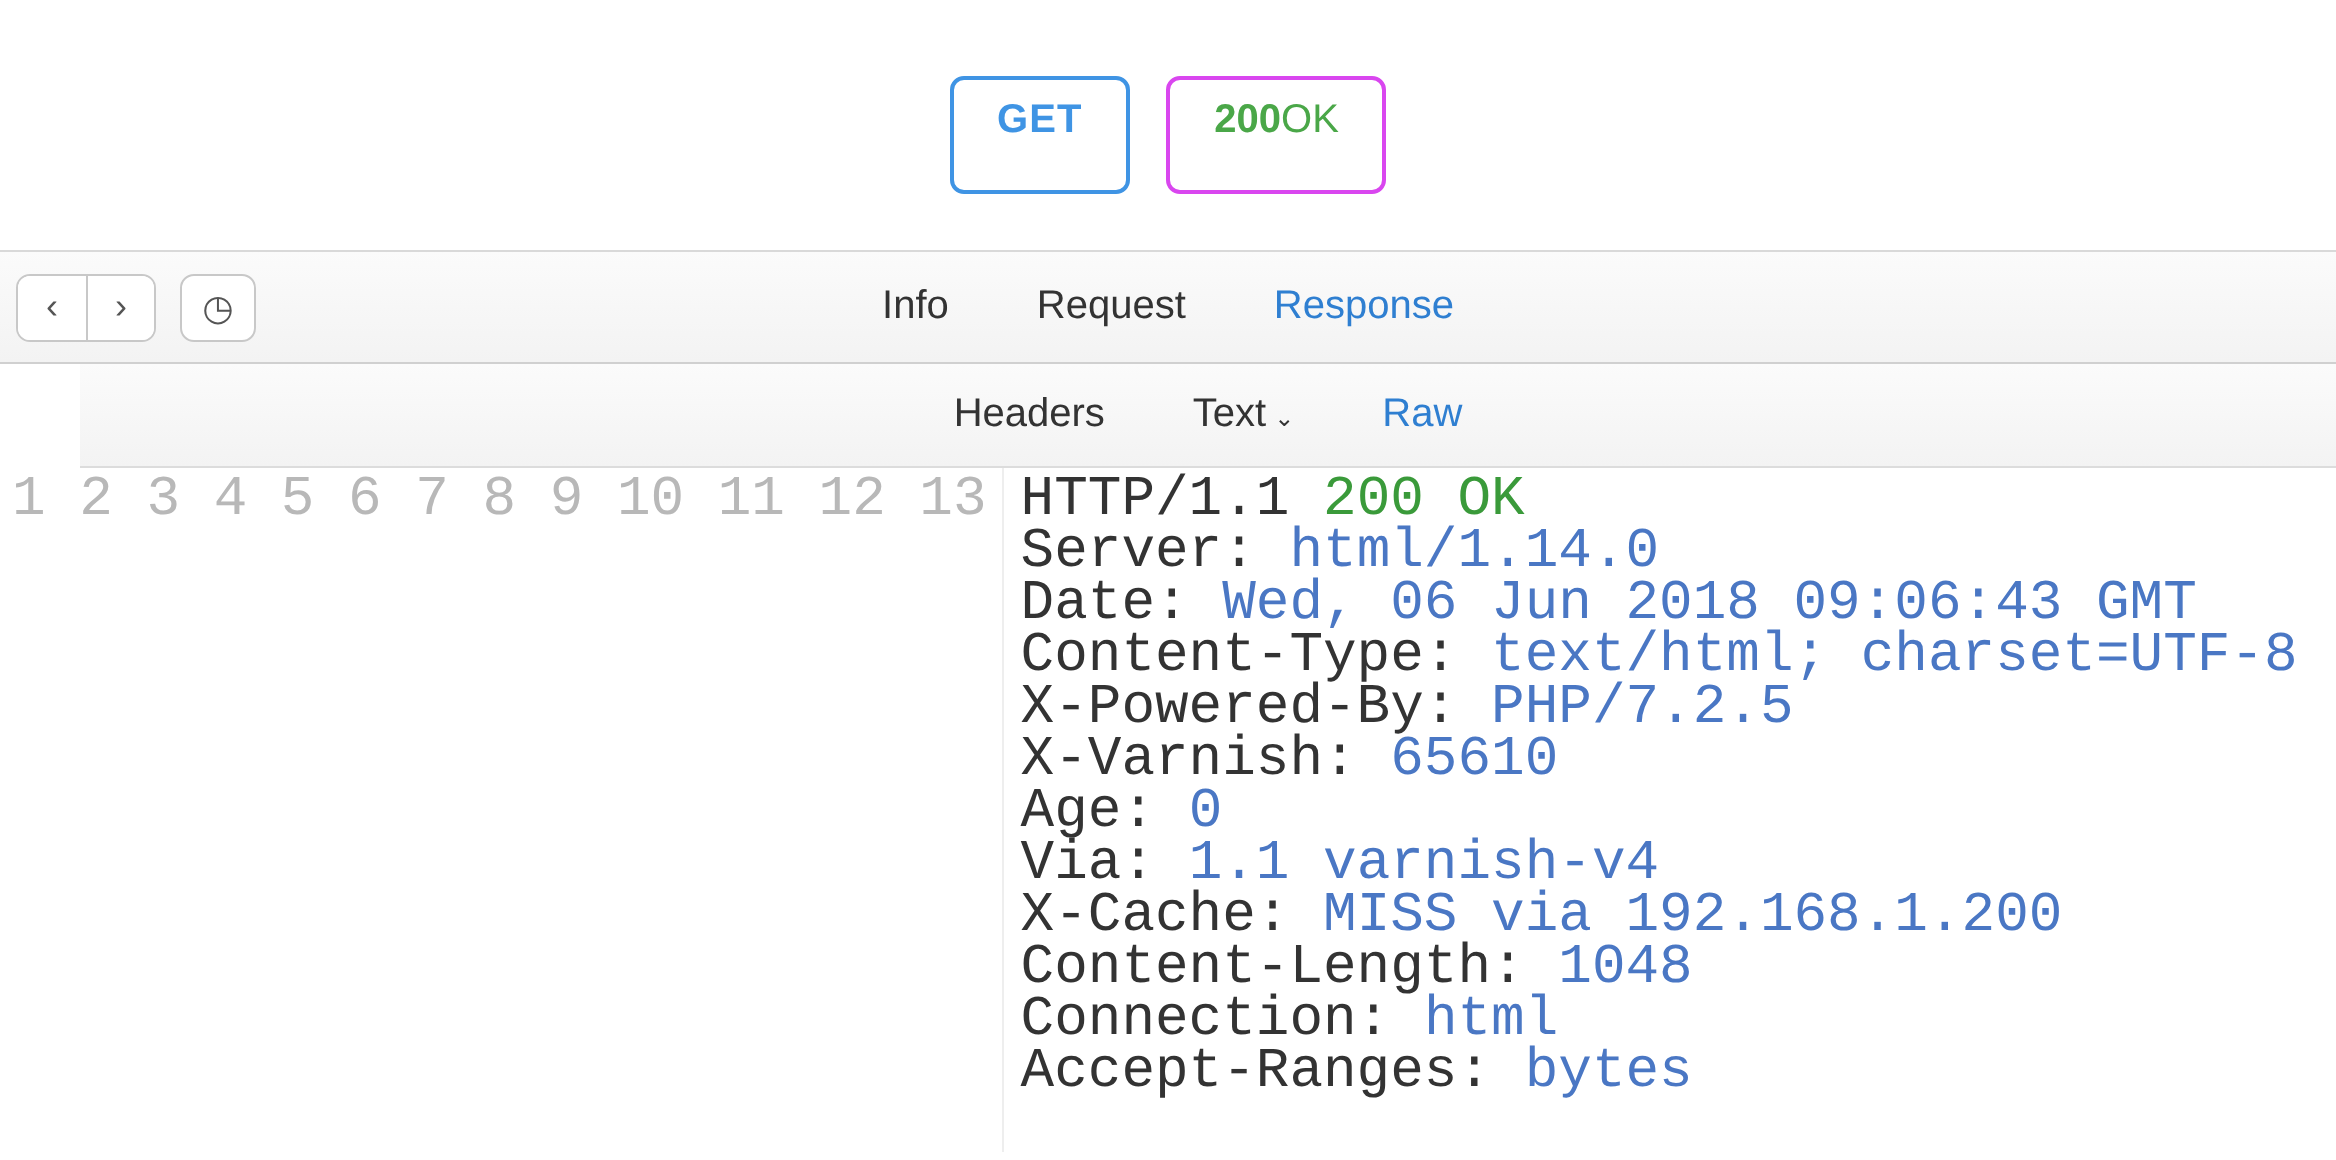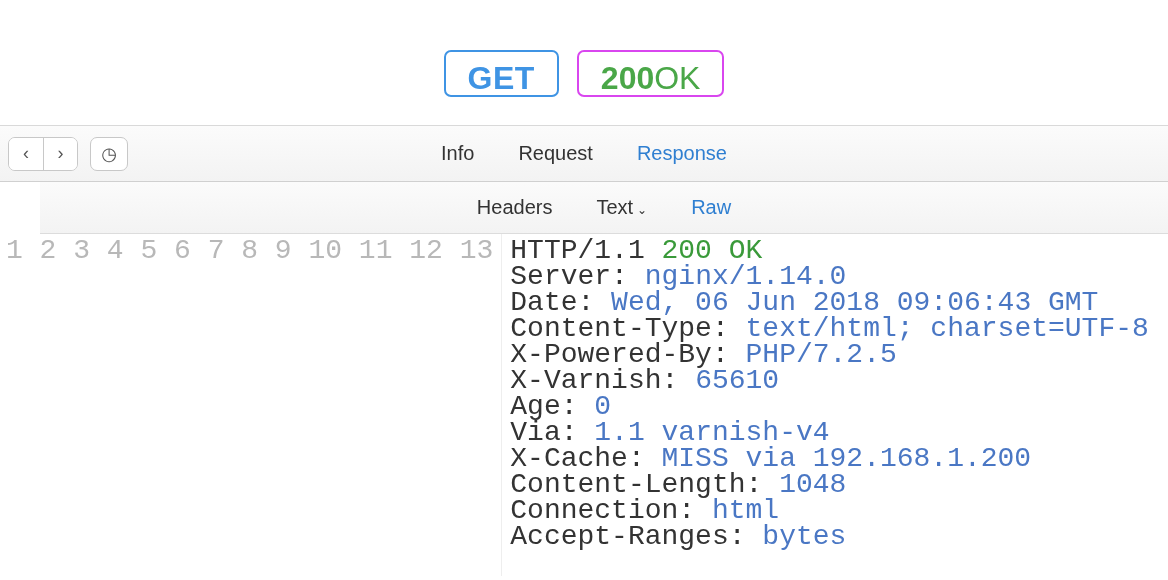--- a/index.html
+++ b/index.html
@@ -21,22 +21,22 @@
     background: #ffffff;
     position: relative;
   }
   .request-summary {
     display: flex;
     gap: 18px;
     margin-bottom: 28px;
   }
   .pill {
     border-radius: 7px;
-    padding: 10px 22px 1px 22px;
-    font-size: 32px;
+    padding: 10px 22px 25px 22px;
+    font-size: 20px;
     line-height: 1;
     display: flex;
     align-items: baseline;
   }
   .pill.url-pill {
     border: 2px solid #3f94e4;
   }
   .pill.status-pill {
     border: 2px solid #d946ef;
   }
@@ -173,21 +173,21 @@
 6
 7
 8
 9
 10
 11
 12
 13
 </div>
   <div class="code" id="code"><span class="hk">HTTP/1.1 </span><span class="ok">200 OK</span>
-<span class="hk">Server:</span> <span class="hv">nginx/1.14.0</span>
+<span class="hk">Server:</span> <span class="hv">html/1.14.0</span>
 <span class="hk">Date:</span> <span class="hv">Wed, 06 Jun 2018 09:06:43 GMT</span>
 <span class="hk">Content-Type:</span> <span class="hv">text/html; charset=UTF-8</span>
 <span class="hk">X-Powered-By:</span> <span class="hv">PHP/7.2.5</span>
 <span class="hk">X-Varnish:</span> <span class="hv">65610</span>
 <span class="hk">Age:</span> <span class="hv">0</span>
 <span class="hk">Via:</span> <span class="hv">1.1 varnish-v4</span>
 <span class="hk">X-Cache:</span> <span class="hv">MISS via 192.168.1.200</span>
 <span class="hk">Content-Length:</span> <span class="hv">1048</span>
 <span class="hk">Connection:</span> <span class="hv">html</span>
 <span class="hk">Accept-Ranges:</span> <span class="hv">bytes</span>

